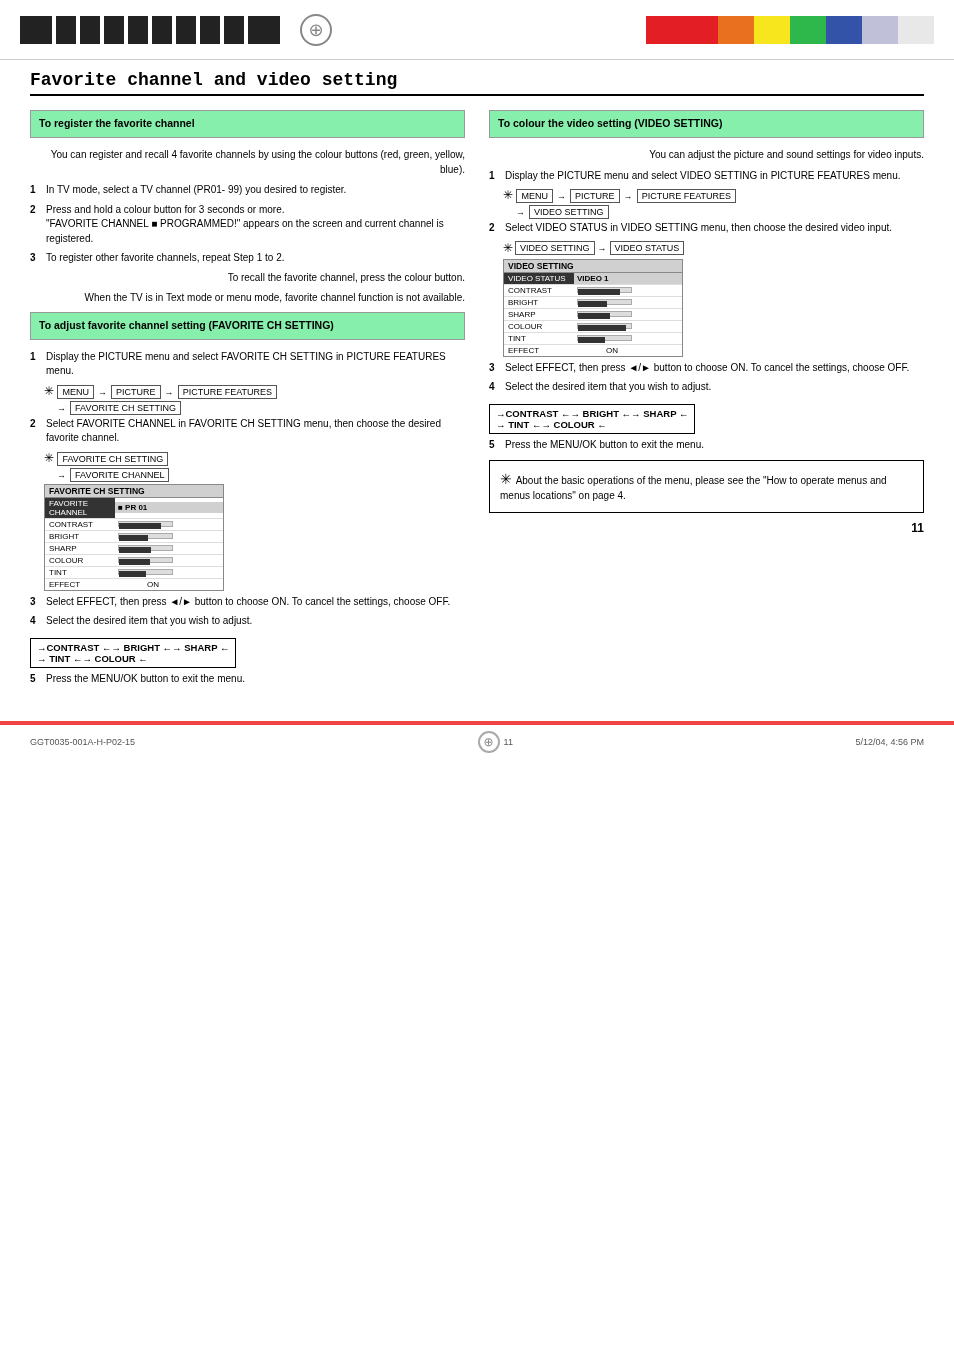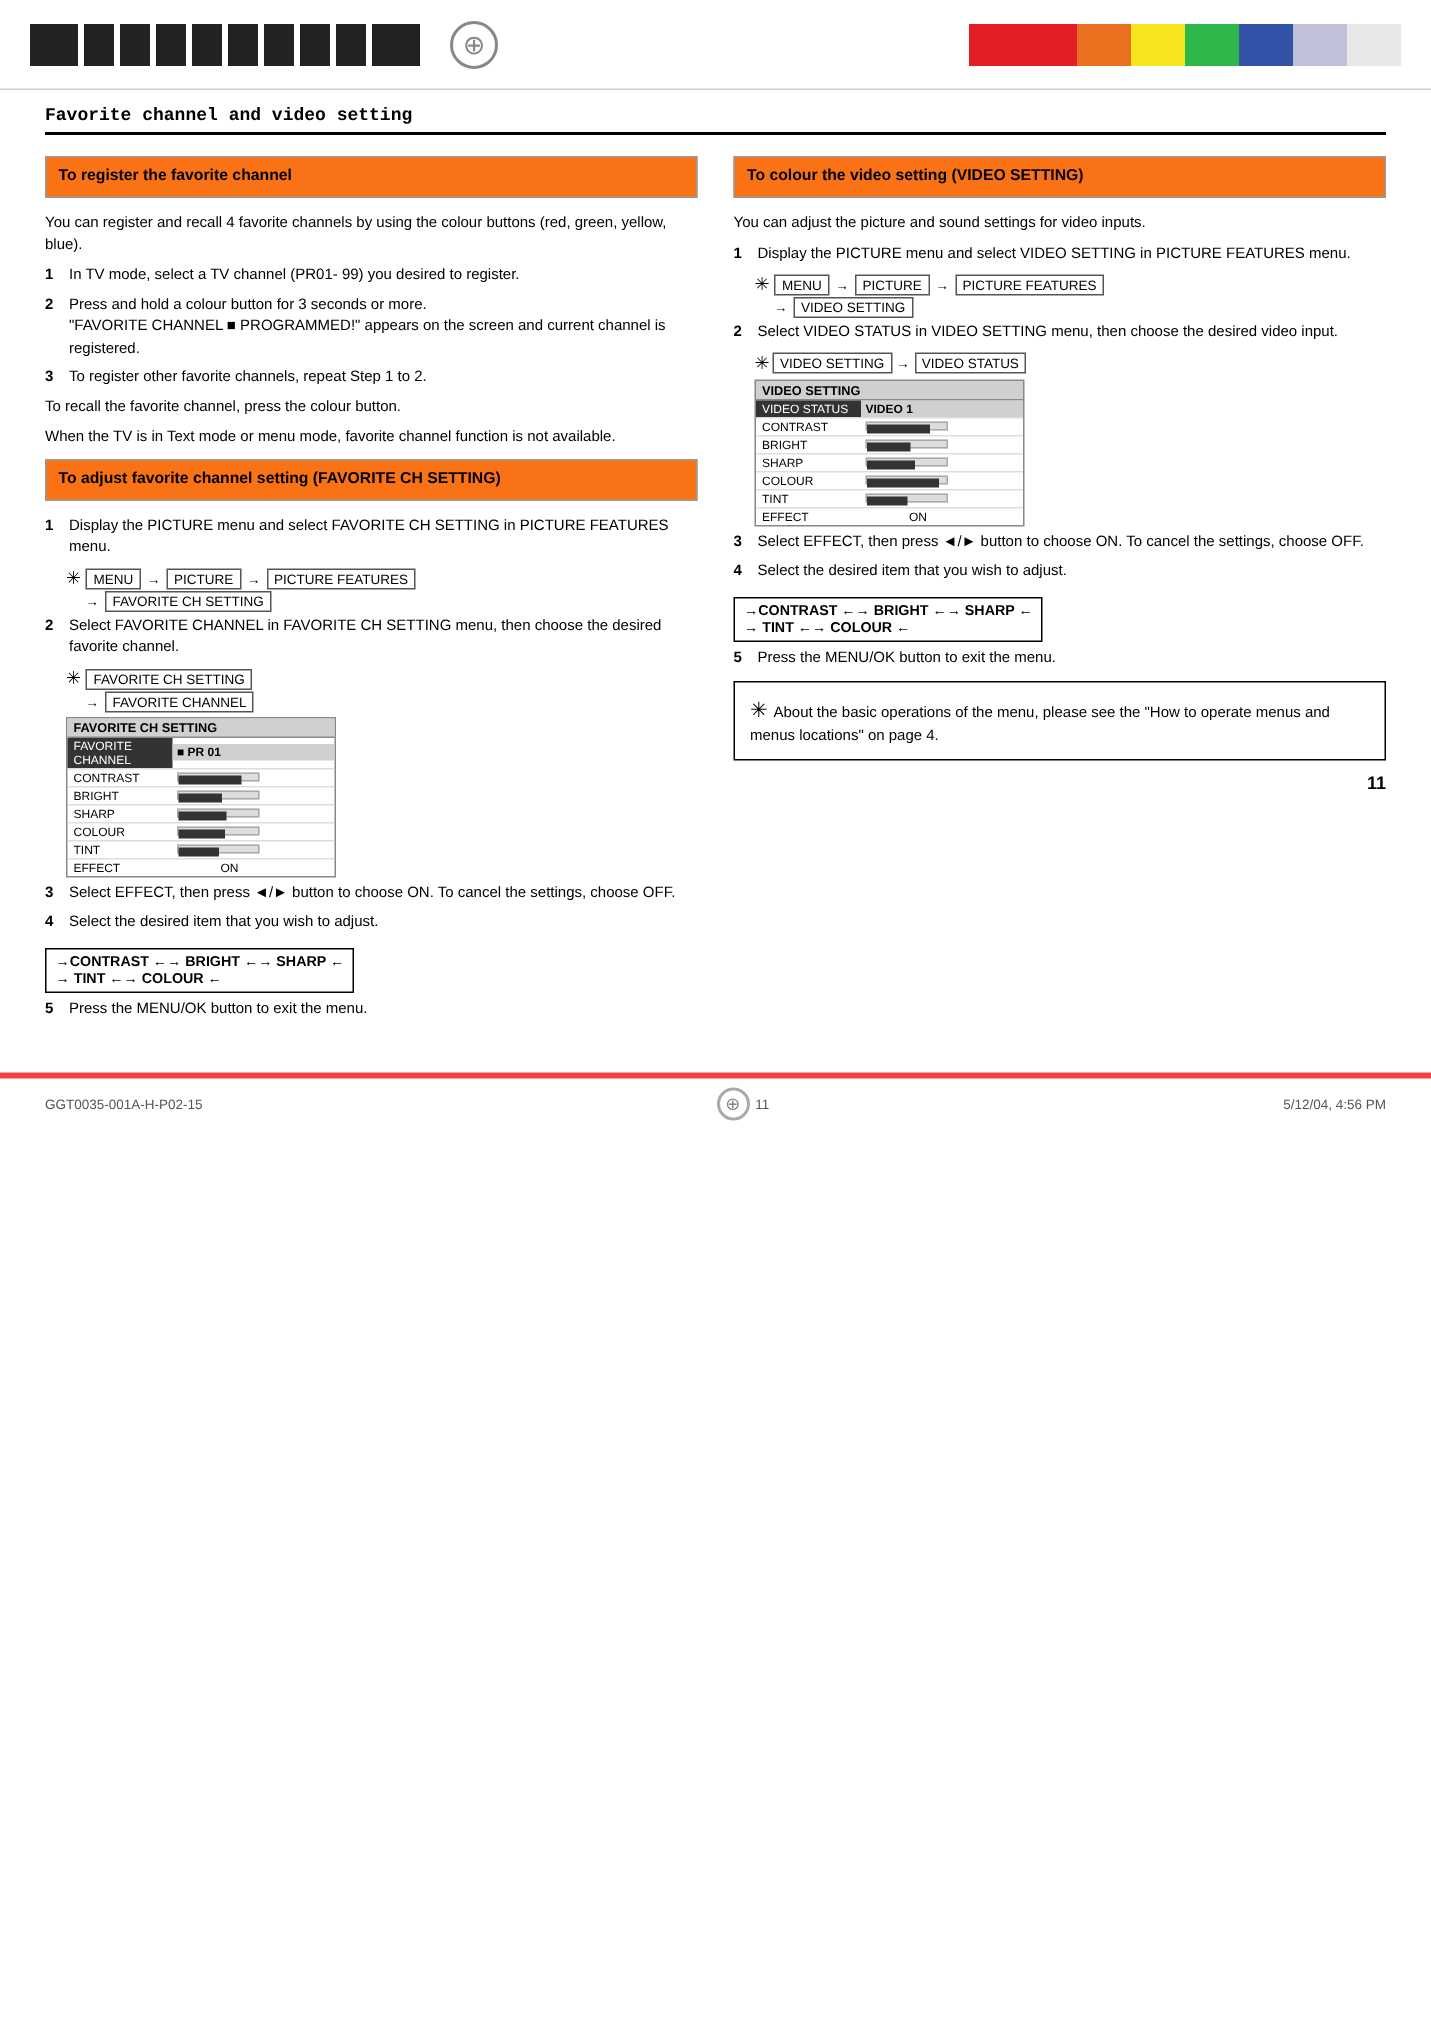--- a/index.html
+++ b/index.html
@@ -59,21 +59,21 @@
       width: 36px;
     }
 
     
     .main-content {
       padding: 10px 30px 20px 30px;
     }
 
     
     .page-title {
-      font-size: 12px;
+      font-size: 18px;
       font-weight: bold;
       font-family: 'Courier New', monospace;
       border-bottom: 2px solid #000;
       padding-bottom: 4px;
       margin-bottom: 14px;
     }
 
     
     .two-col {
       display: flex;
@@ -84,33 +84,34 @@
     }
     .col-right {
       flex: 1;
     }
 
     
     .section-box {
       border: 1px solid #999;
       padding: 6px 8px;
       margin-bottom: 10px;
-      background: #f97316;
+      background: #86efac;
     }
     .section-title {
       font-size: 10.5px;
       font-weight: bold;
       margin-bottom: 2px;
     }
 
     
     .body-text {
       font-size: 10px;
       line-height: 1.45;
       margin-bottom: 6px;
+      text-align: right;
     }
 
     
     .num-list {
       list-style: none;
       padding: 0;
     }
     .num-list li {
       font-size: 10px;
       line-height: 1.45;

